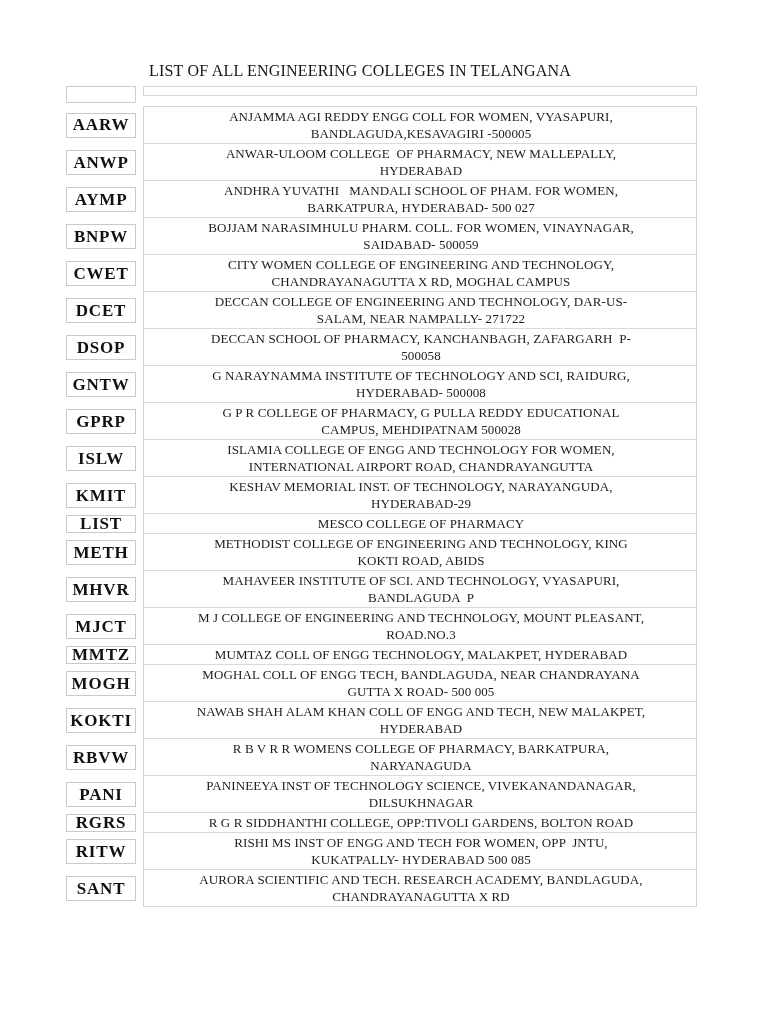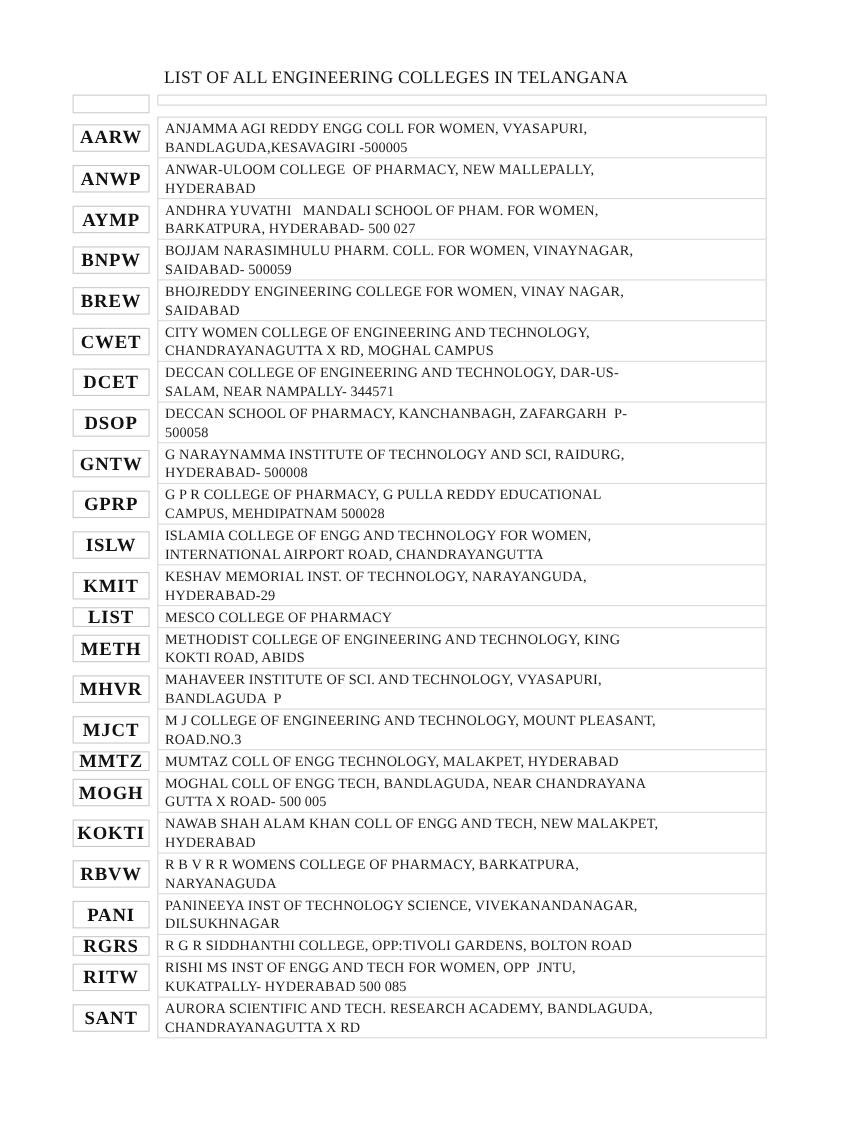--- a/index.html
+++ b/index.html
@@ -96,20 +96,21 @@
     align-self: stretch;
     border-left: 1px solid #d2d2d2;
     border-right: 1px solid #d2d2d2;
     border-bottom: 1px solid #dadada;
     padding: 1px 4px 1px 6px;
     font-size: 13px;
     line-height: 17px;
     letter-spacing: 0.1px;
     white-space: pre-wrap;
     color: #1b1b1b;
+    text-align: center;
   }
   .rows .row:first-child .desc-cell { border-top: 1px solid #d6d6d6; }
 </style>
 </head>
 <body>
 
 <div class="doc-page">
 
   <div class="doc-title">LIST OF ALL ENGINEERING COLLEGES IN TELANGANA</div>
 
@@ -155,48 +156,39 @@
   <div class="row">
     <div class="code-wrap">
       <div class="code-box">
         <span>BNPW</span>
       </div>
     </div>
     <div class="desc-cell">BOJJAM NARASIMHULU PHARM. COLL. FOR WOMEN, VINAYNAGAR,
 SAIDABAD- 500059</div>
   </div>
 
-  <div class="row">
-    <div class="code-wrap">
-      <div class="code-box">
-        <span>BREW</span>
-      </div>
-    </div>
-    <div class="desc-cell">BHOJREDDY ENGINEERING COLLEGE FOR WOMEN, VINAY NAGAR,
-SAIDABAD</div>
-  </div>
 
   <div class="row">
     <div class="code-wrap">
       <div class="code-box">
         <span>CWET</span>
       </div>
     </div>
     <div class="desc-cell">CITY WOMEN COLLEGE OF ENGINEERING AND TECHNOLOGY,
 CHANDRAYANAGUTTA X RD, MOGHAL CAMPUS</div>
   </div>
 
   <div class="row">
     <div class="code-wrap">
       <div class="code-box">
         <span>DCET</span>
       </div>
     </div>
     <div class="desc-cell">DECCAN COLLEGE OF ENGINEERING AND TECHNOLOGY, DAR-US-
-SALAM, NEAR NAMPALLY- 344571</div>
+SALAM, NEAR NAMPALLY- 271722</div>
   </div>
 
   <div class="row">
     <div class="code-wrap">
       <div class="code-box">
         <span>DSOP</span>
       </div>
     </div>
     <div class="desc-cell">DECCAN SCHOOL OF PHARMACY, KANCHANBAGH, ZAFARGARH  P-
 500058</div>

